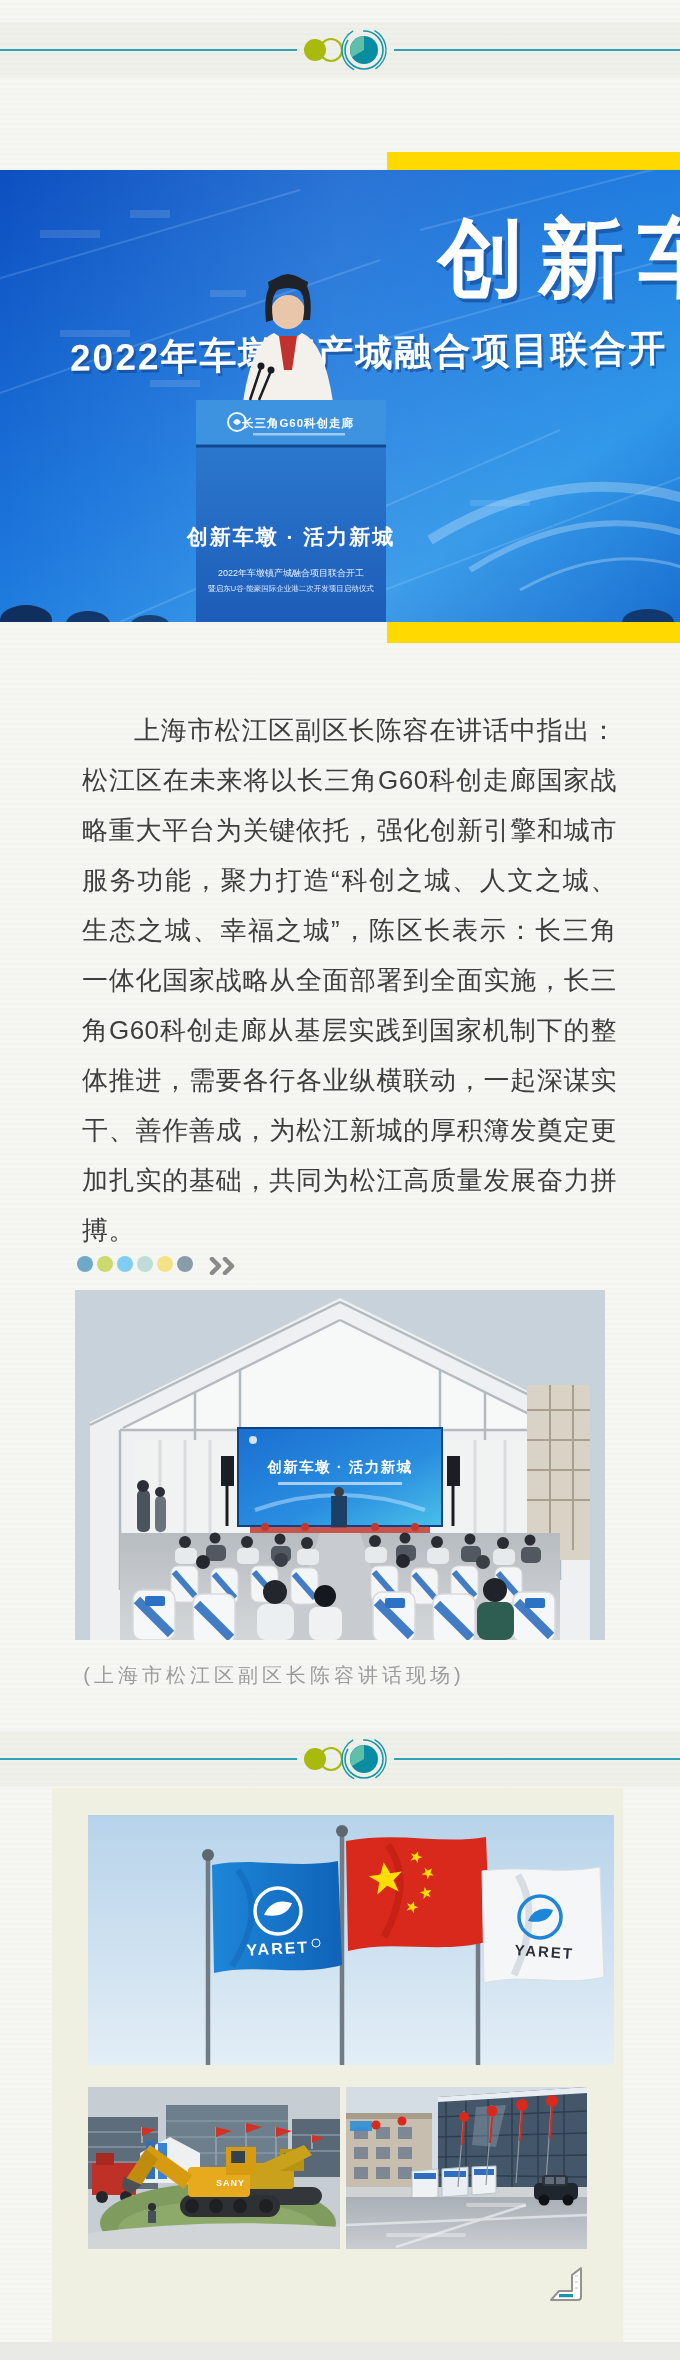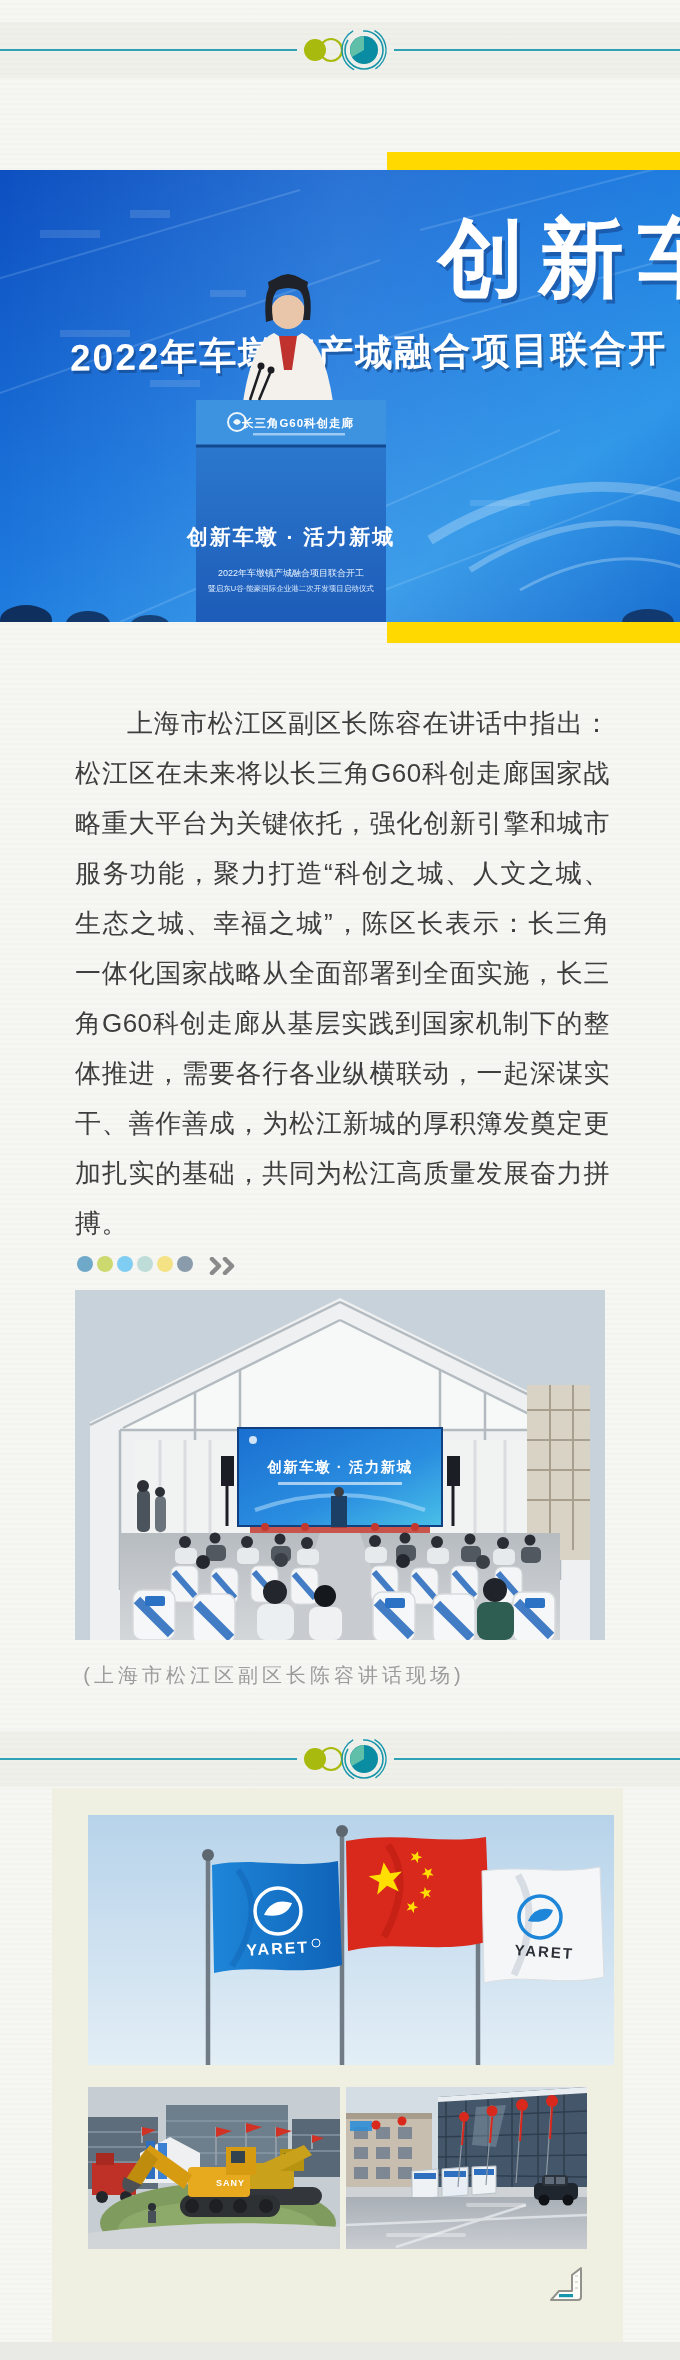--- a/index.html
+++ b/index.html
@@ -6,21 +6,21 @@
   .page{position:relative;width:680px;height:2360px;background:#f6f6f2;overflow:hidden;
         font-family:"Liberation Sans","DejaVu Sans",sans-serif;}
   .page::before{content:"";position:absolute;inset:0;pointer-events:none;
         background-image:repeating-linear-gradient(0deg,rgba(0,0,0,.012) 0 2px,transparent 2px 5px);}
   .abs{position:absolute;}
   .divider-band{position:absolute;left:0;width:680px;height:56px;background:rgba(110,110,95,.045);}
   .divider-line{position:absolute;height:2px;background:#2fa3b5;}
   .yellow-strip{position:absolute;left:387px;width:293px;background:#ffd900;}
   .photo{position:absolute;display:block;}
   .para{position:absolute;left:75px;width:535px;font-size:26px;line-height:50px;color:#3e3e3e;
-        text-align:justify;text-indent:2em;letter-spacing:.5px;margin:0;}
+        text-align:justify;text-indent:2em;letter-spacing:.5px;margin:7px;}
   .dots-row{position:absolute;left:77px;top:1257px;height:18px;display:flex;align-items:center;}
   .dot{display:inline-block;width:16px;height:16px;border-radius:50%;margin-right:4px;}
   .chevrons{margin-left:12px;display:inline-block;}
   .caption{position:absolute;left:0;top:1662px;width:548px;text-align:center;font-size:20px;
         color:#9c9c9c;letter-spacing:4px;margin:0;}
   .pale-block{position:absolute;left:52px;top:1788px;width:571px;height:554px;background:#eff0e2;}
   .bottom-strip{position:absolute;left:0;top:2342px;width:680px;height:18px;background:#e9e9e6;}
   svg text{font-family:"Liberation Sans","DejaVu Sans",sans-serif;}
 </style>
 </head>

